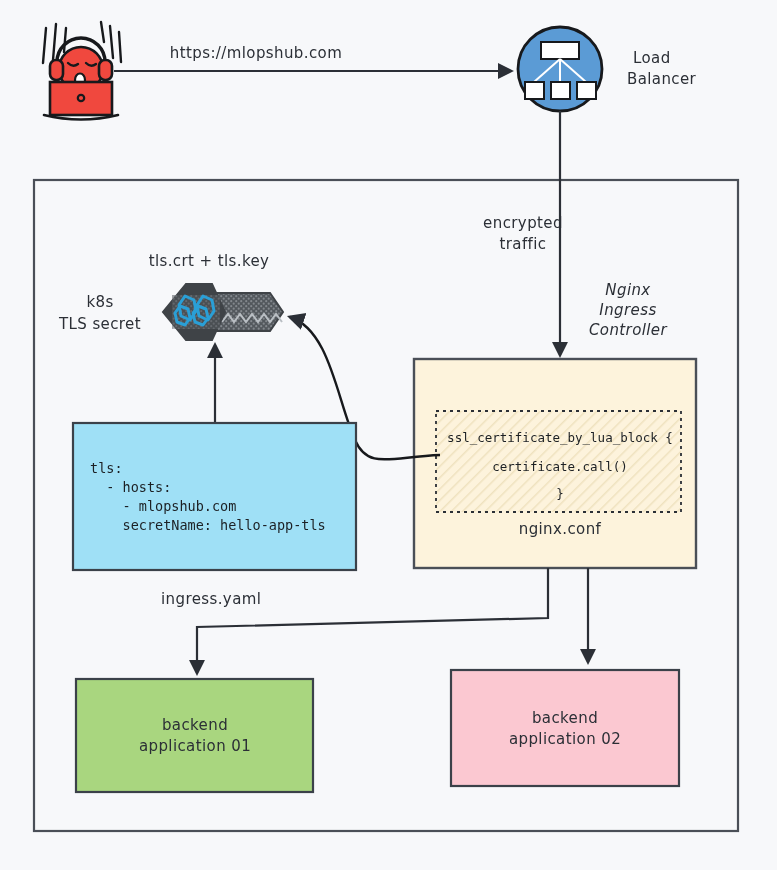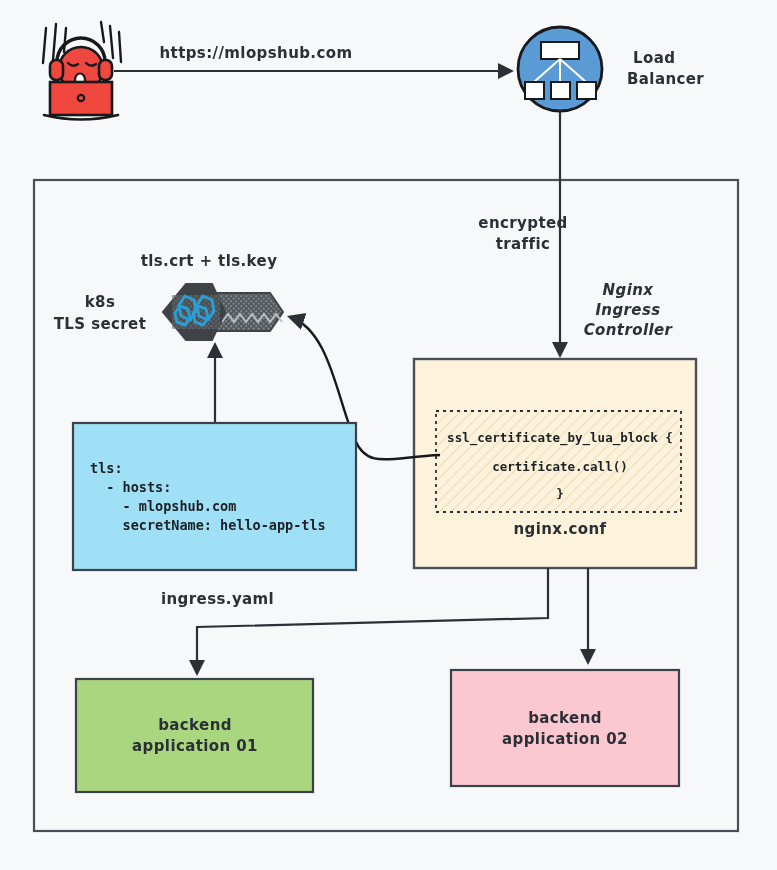--- a/index.html
+++ b/index.html
@@ -13,21 +13,20 @@
     position: relative;
     overflow: hidden;
     font-family: "DejaVu Sans", sans-serif;
     color: #2b2f36;
   }
   #stage {
     position: absolute;
     inset: 0;
     width: 777px;
     height: 870px;
-    font-weight: bold;
   }
   svg.layer {
     position: absolute;
     left: 0;
     top: 0;
     width: 777px;
     height: 870px;
     overflow: visible;
   }
   .hand {

